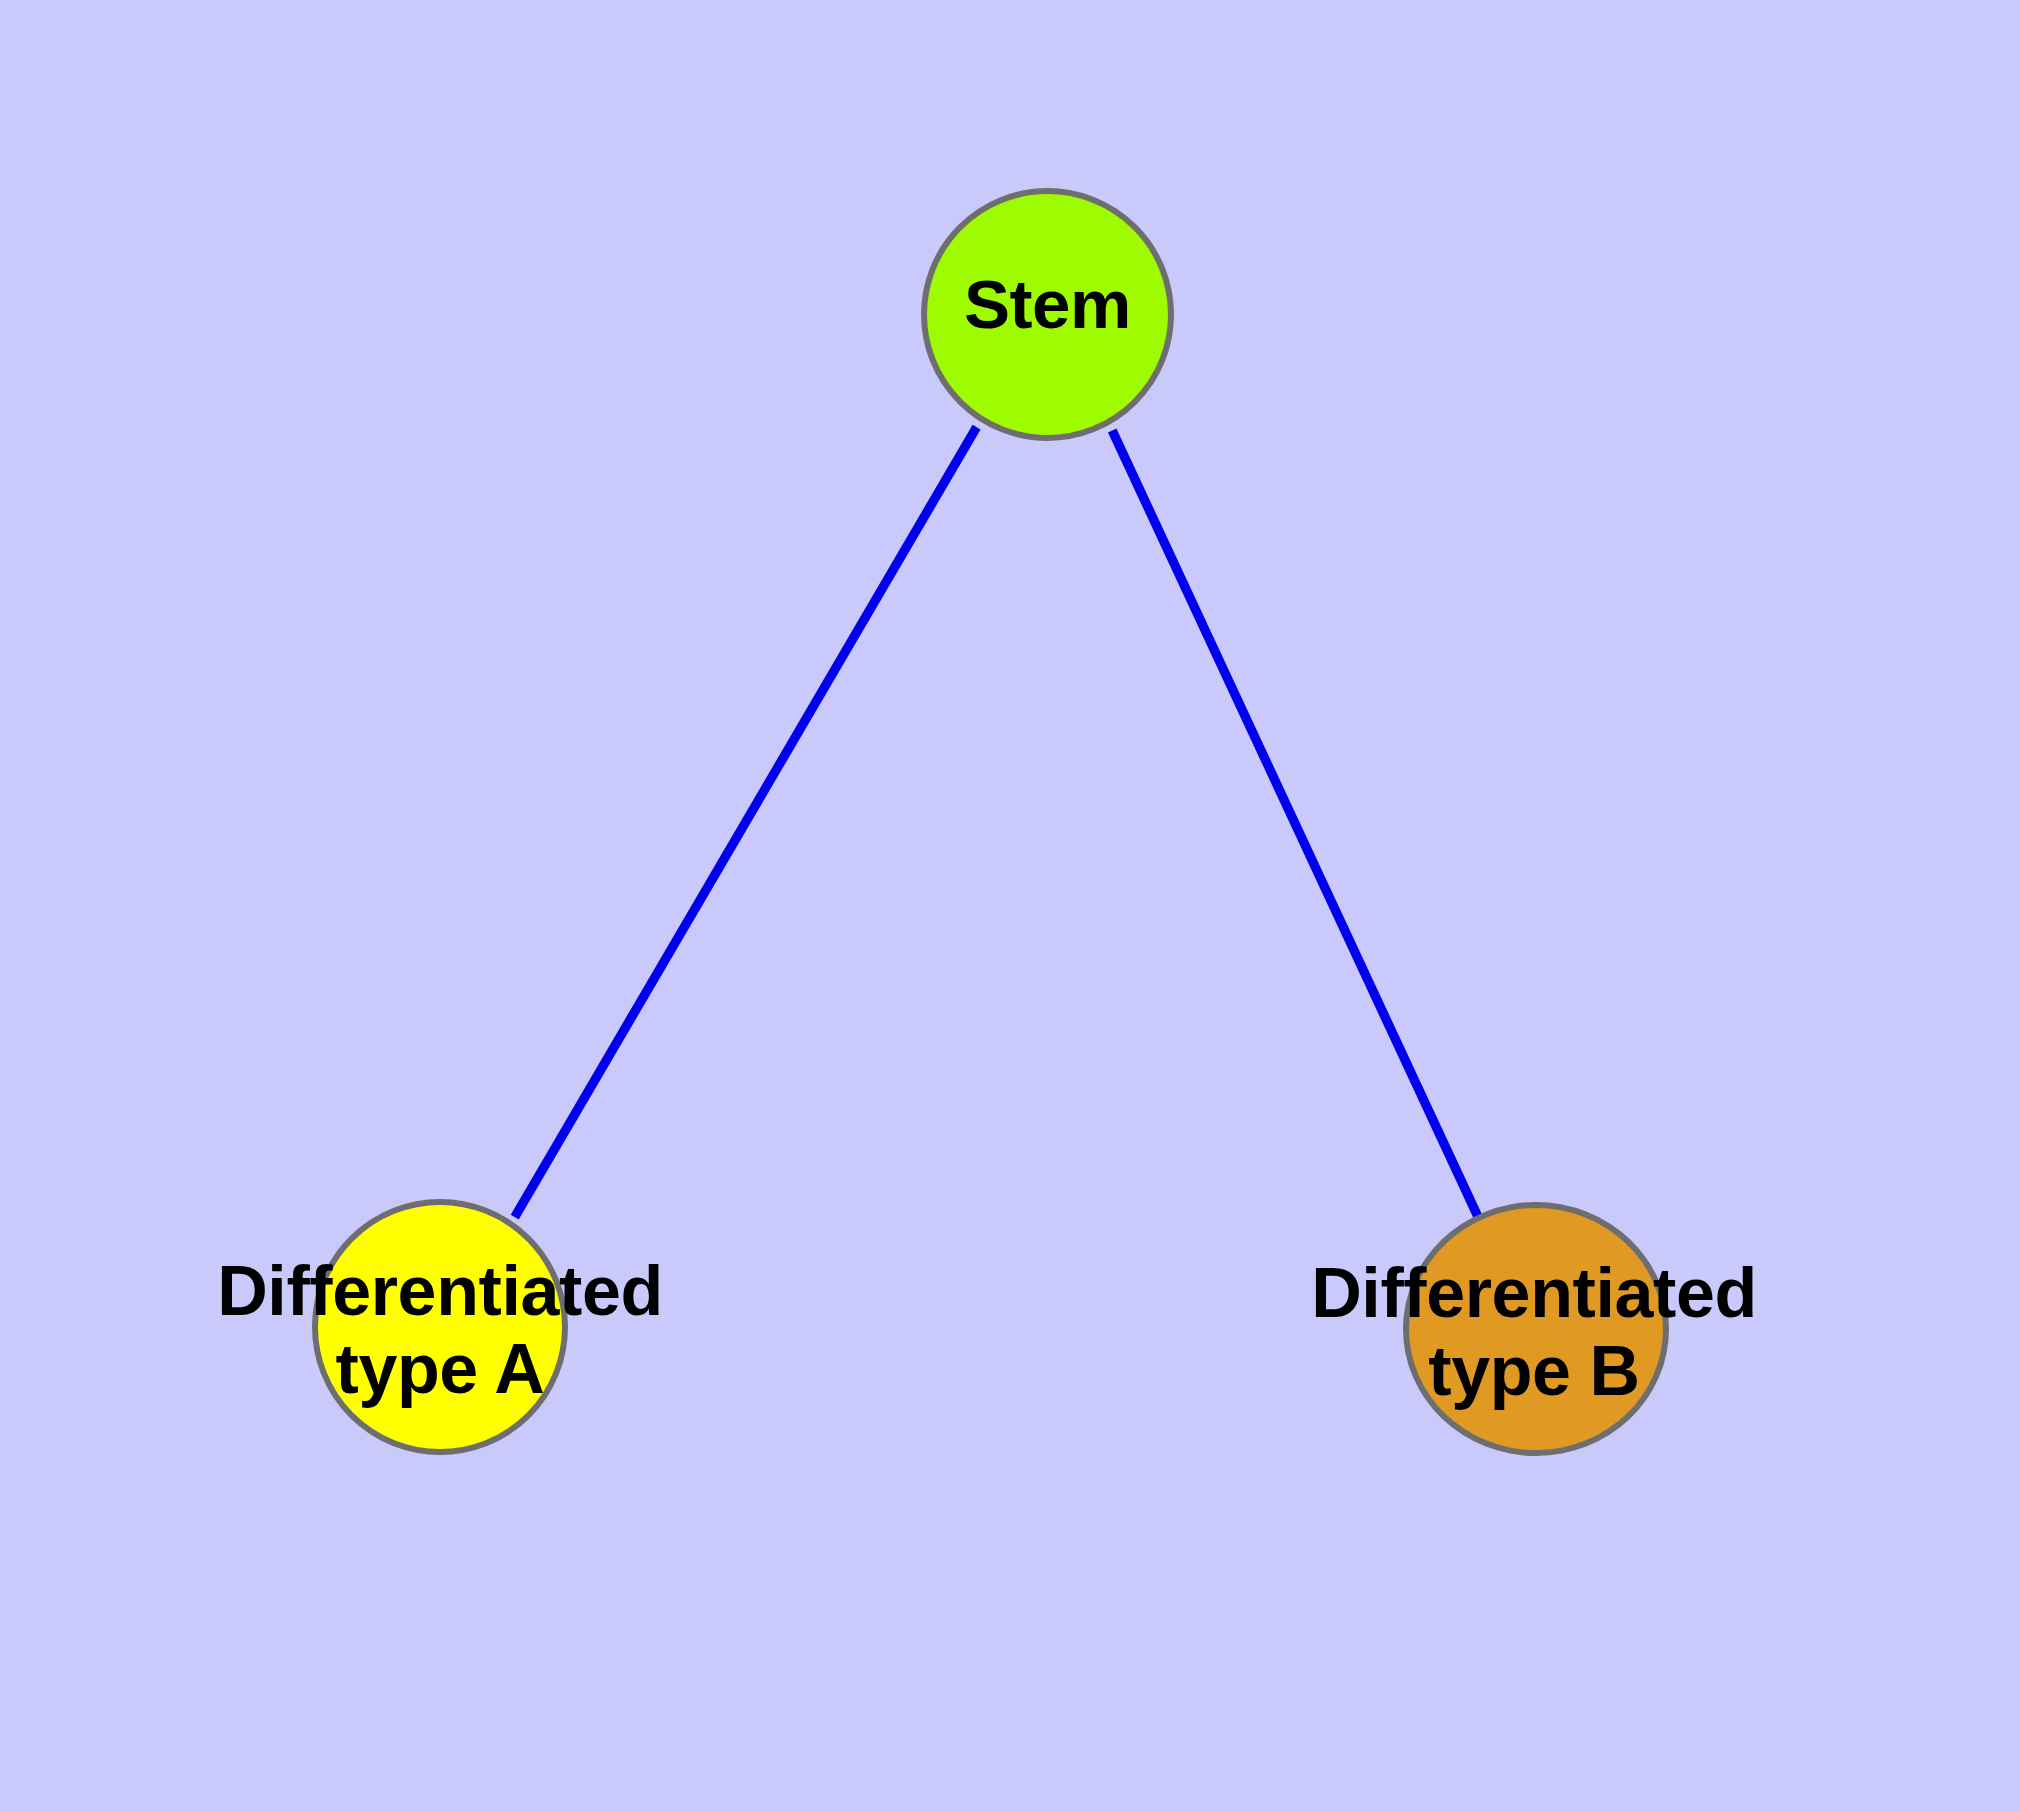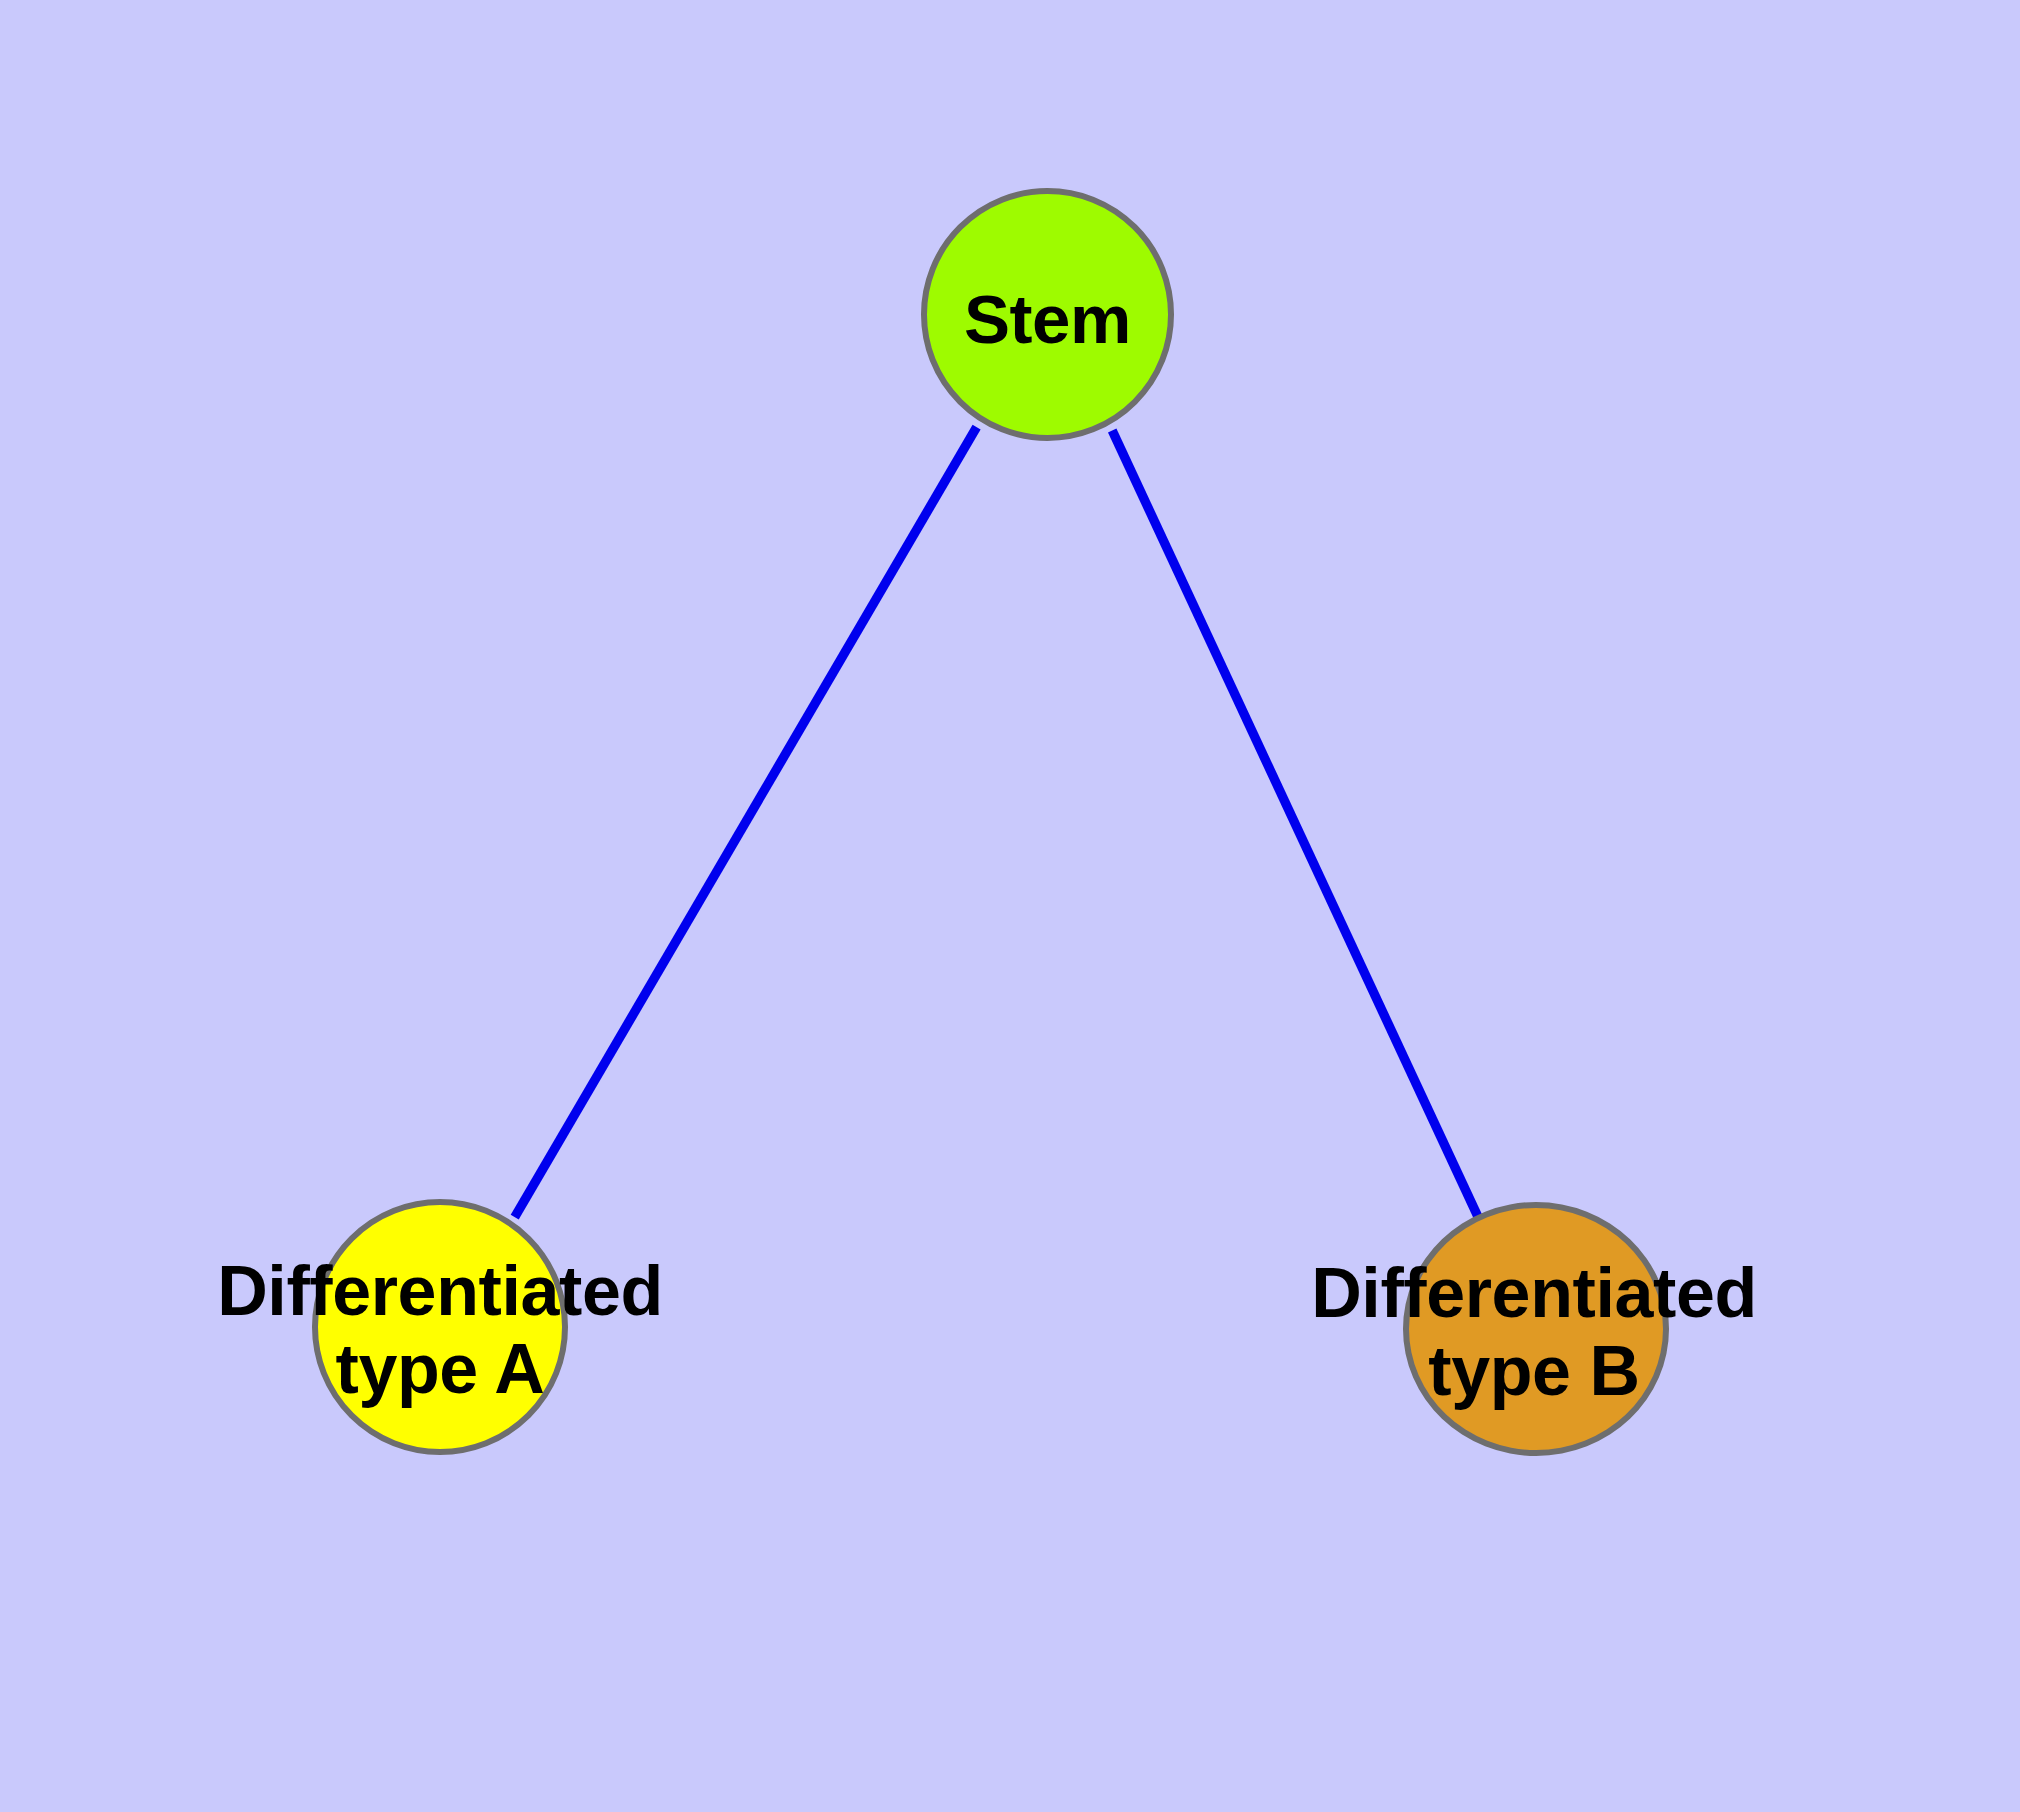--- a/index.html
+++ b/index.html
@@ -44,21 +44,21 @@
   #node-stem {
     left: 921px;
     top: 188px;
     width: 253px;
     height: 253px;
     background: #9efb00;
     border: 6px solid #6e6e6e;
   }
   #label-stem {
     left: 921px;
-    top: 281px;
+    top: 266px;
     width: 253px;
     font-size: 69px;
   }
   #node-diff-a {
     left: 312px;
     top: 1199px;
     width: 256px;
     height: 256px;
     background: #ffff00;
     border: 6px solid #6e6e6e;

